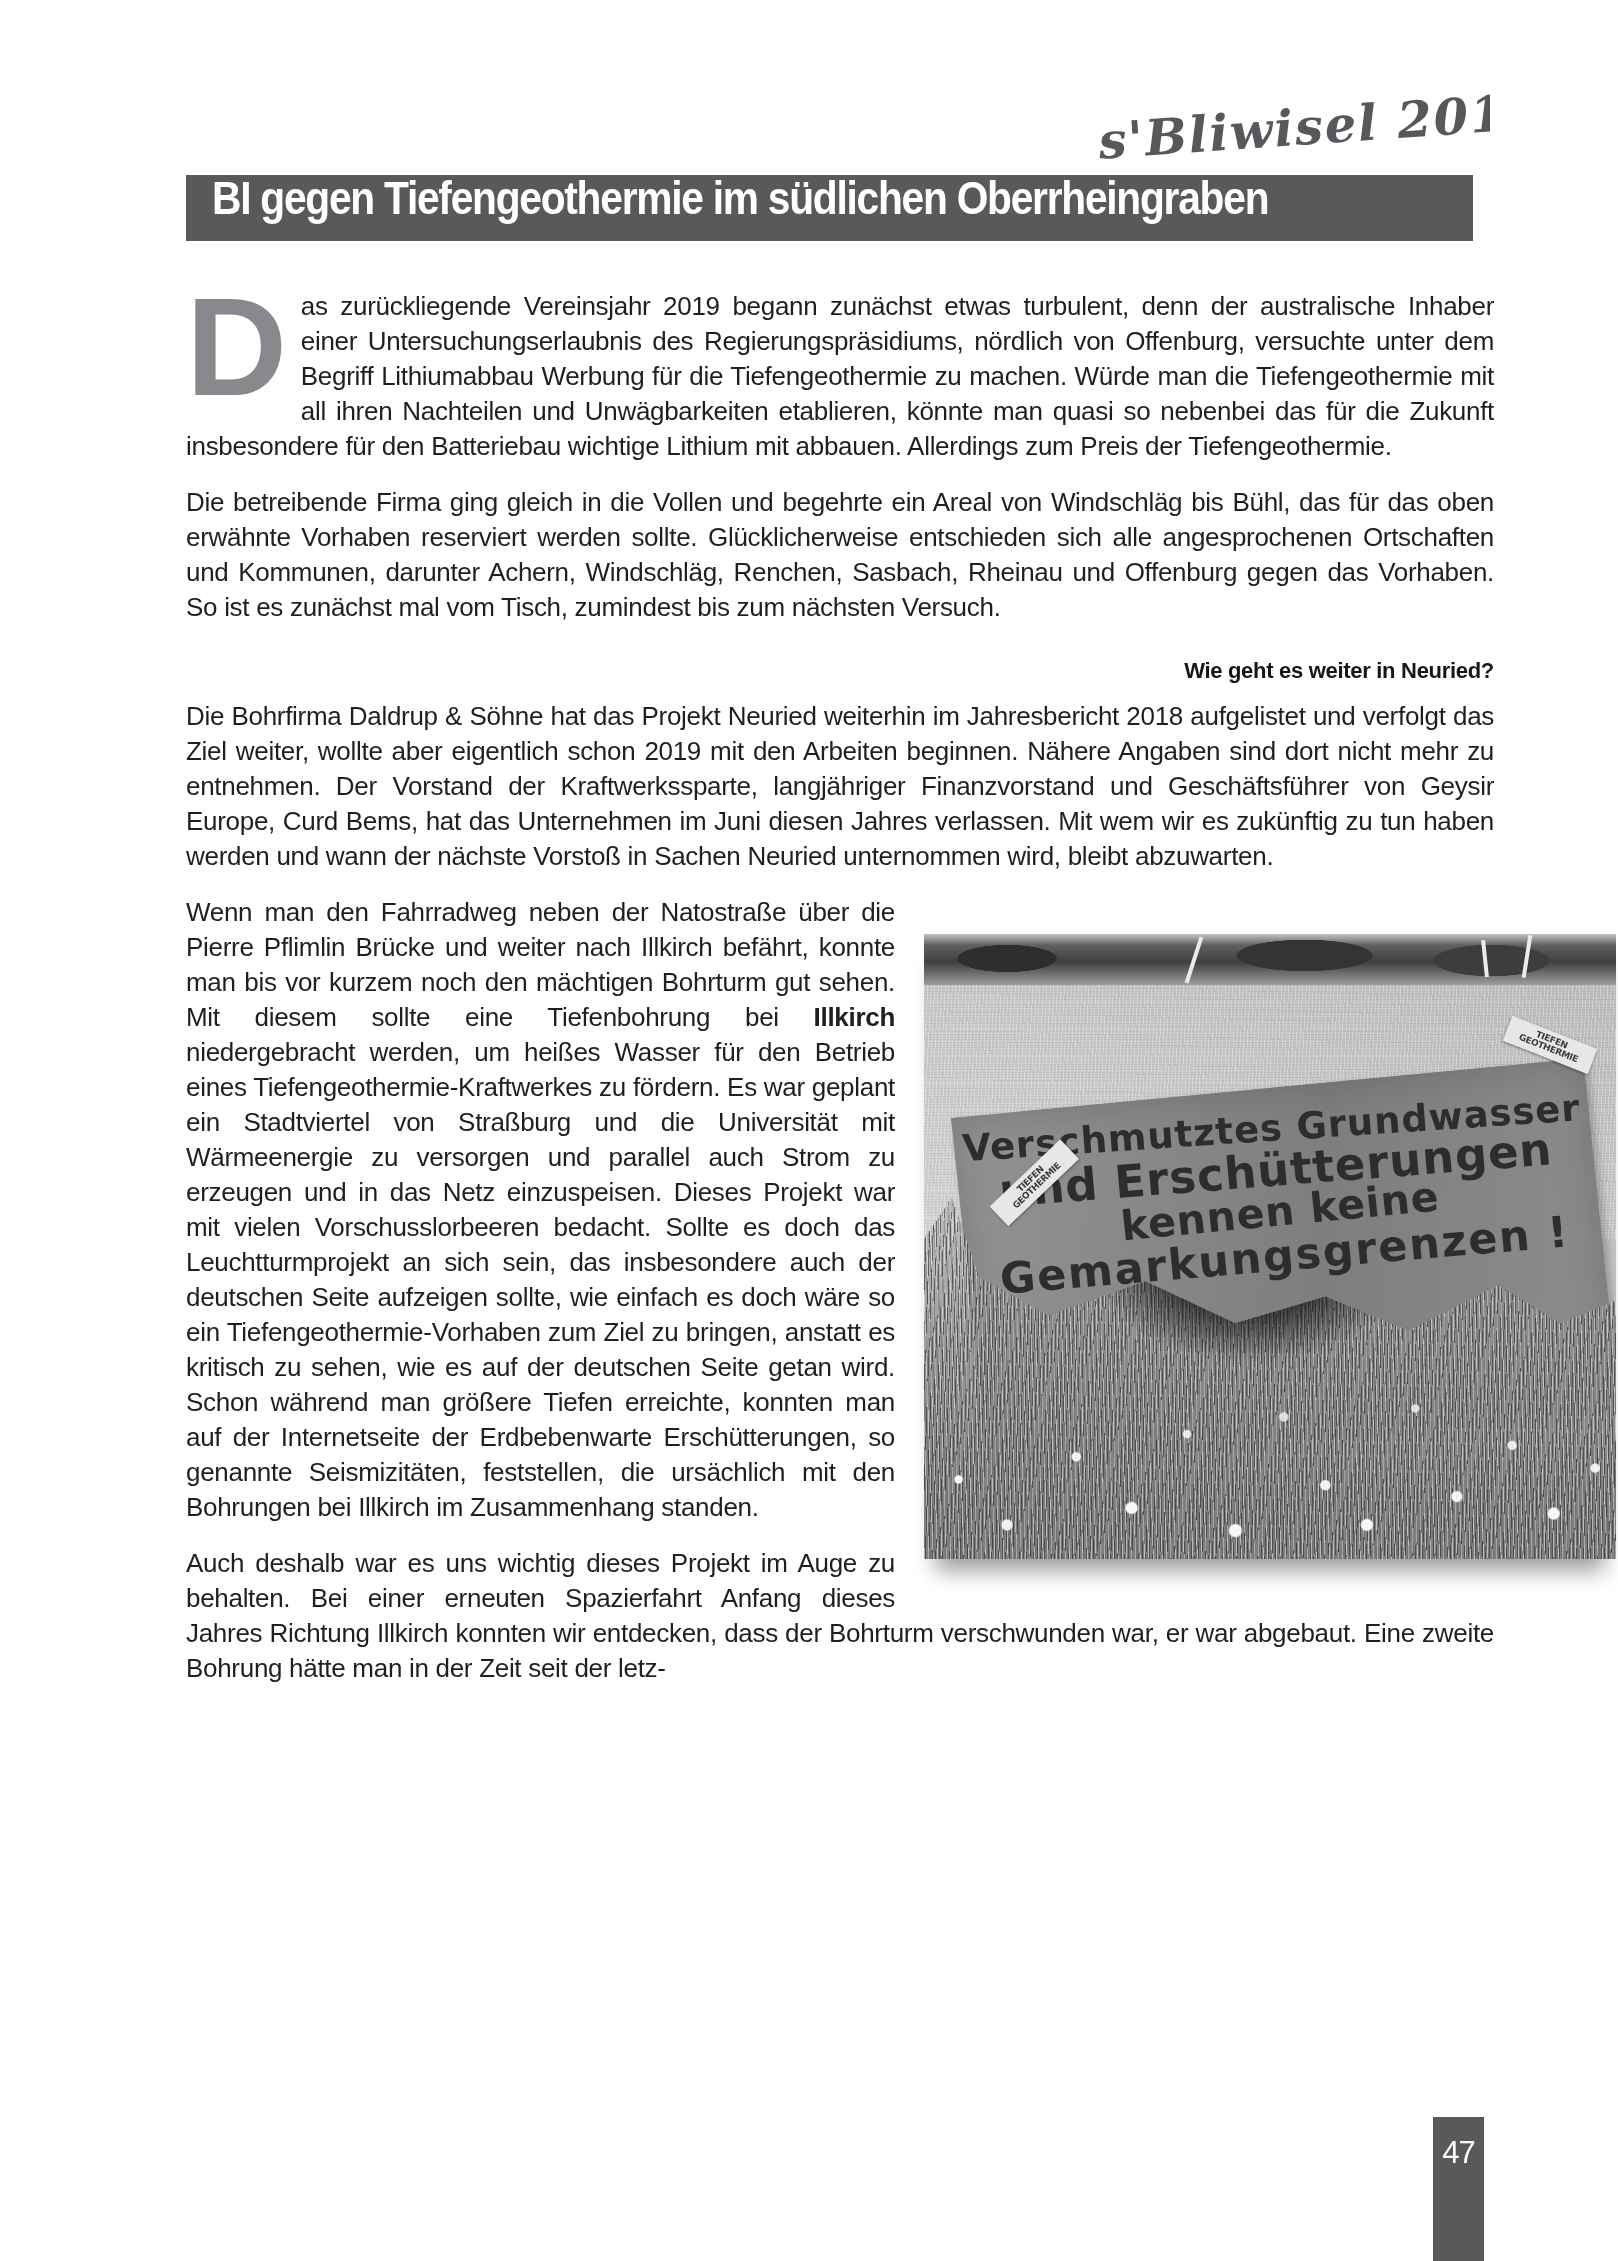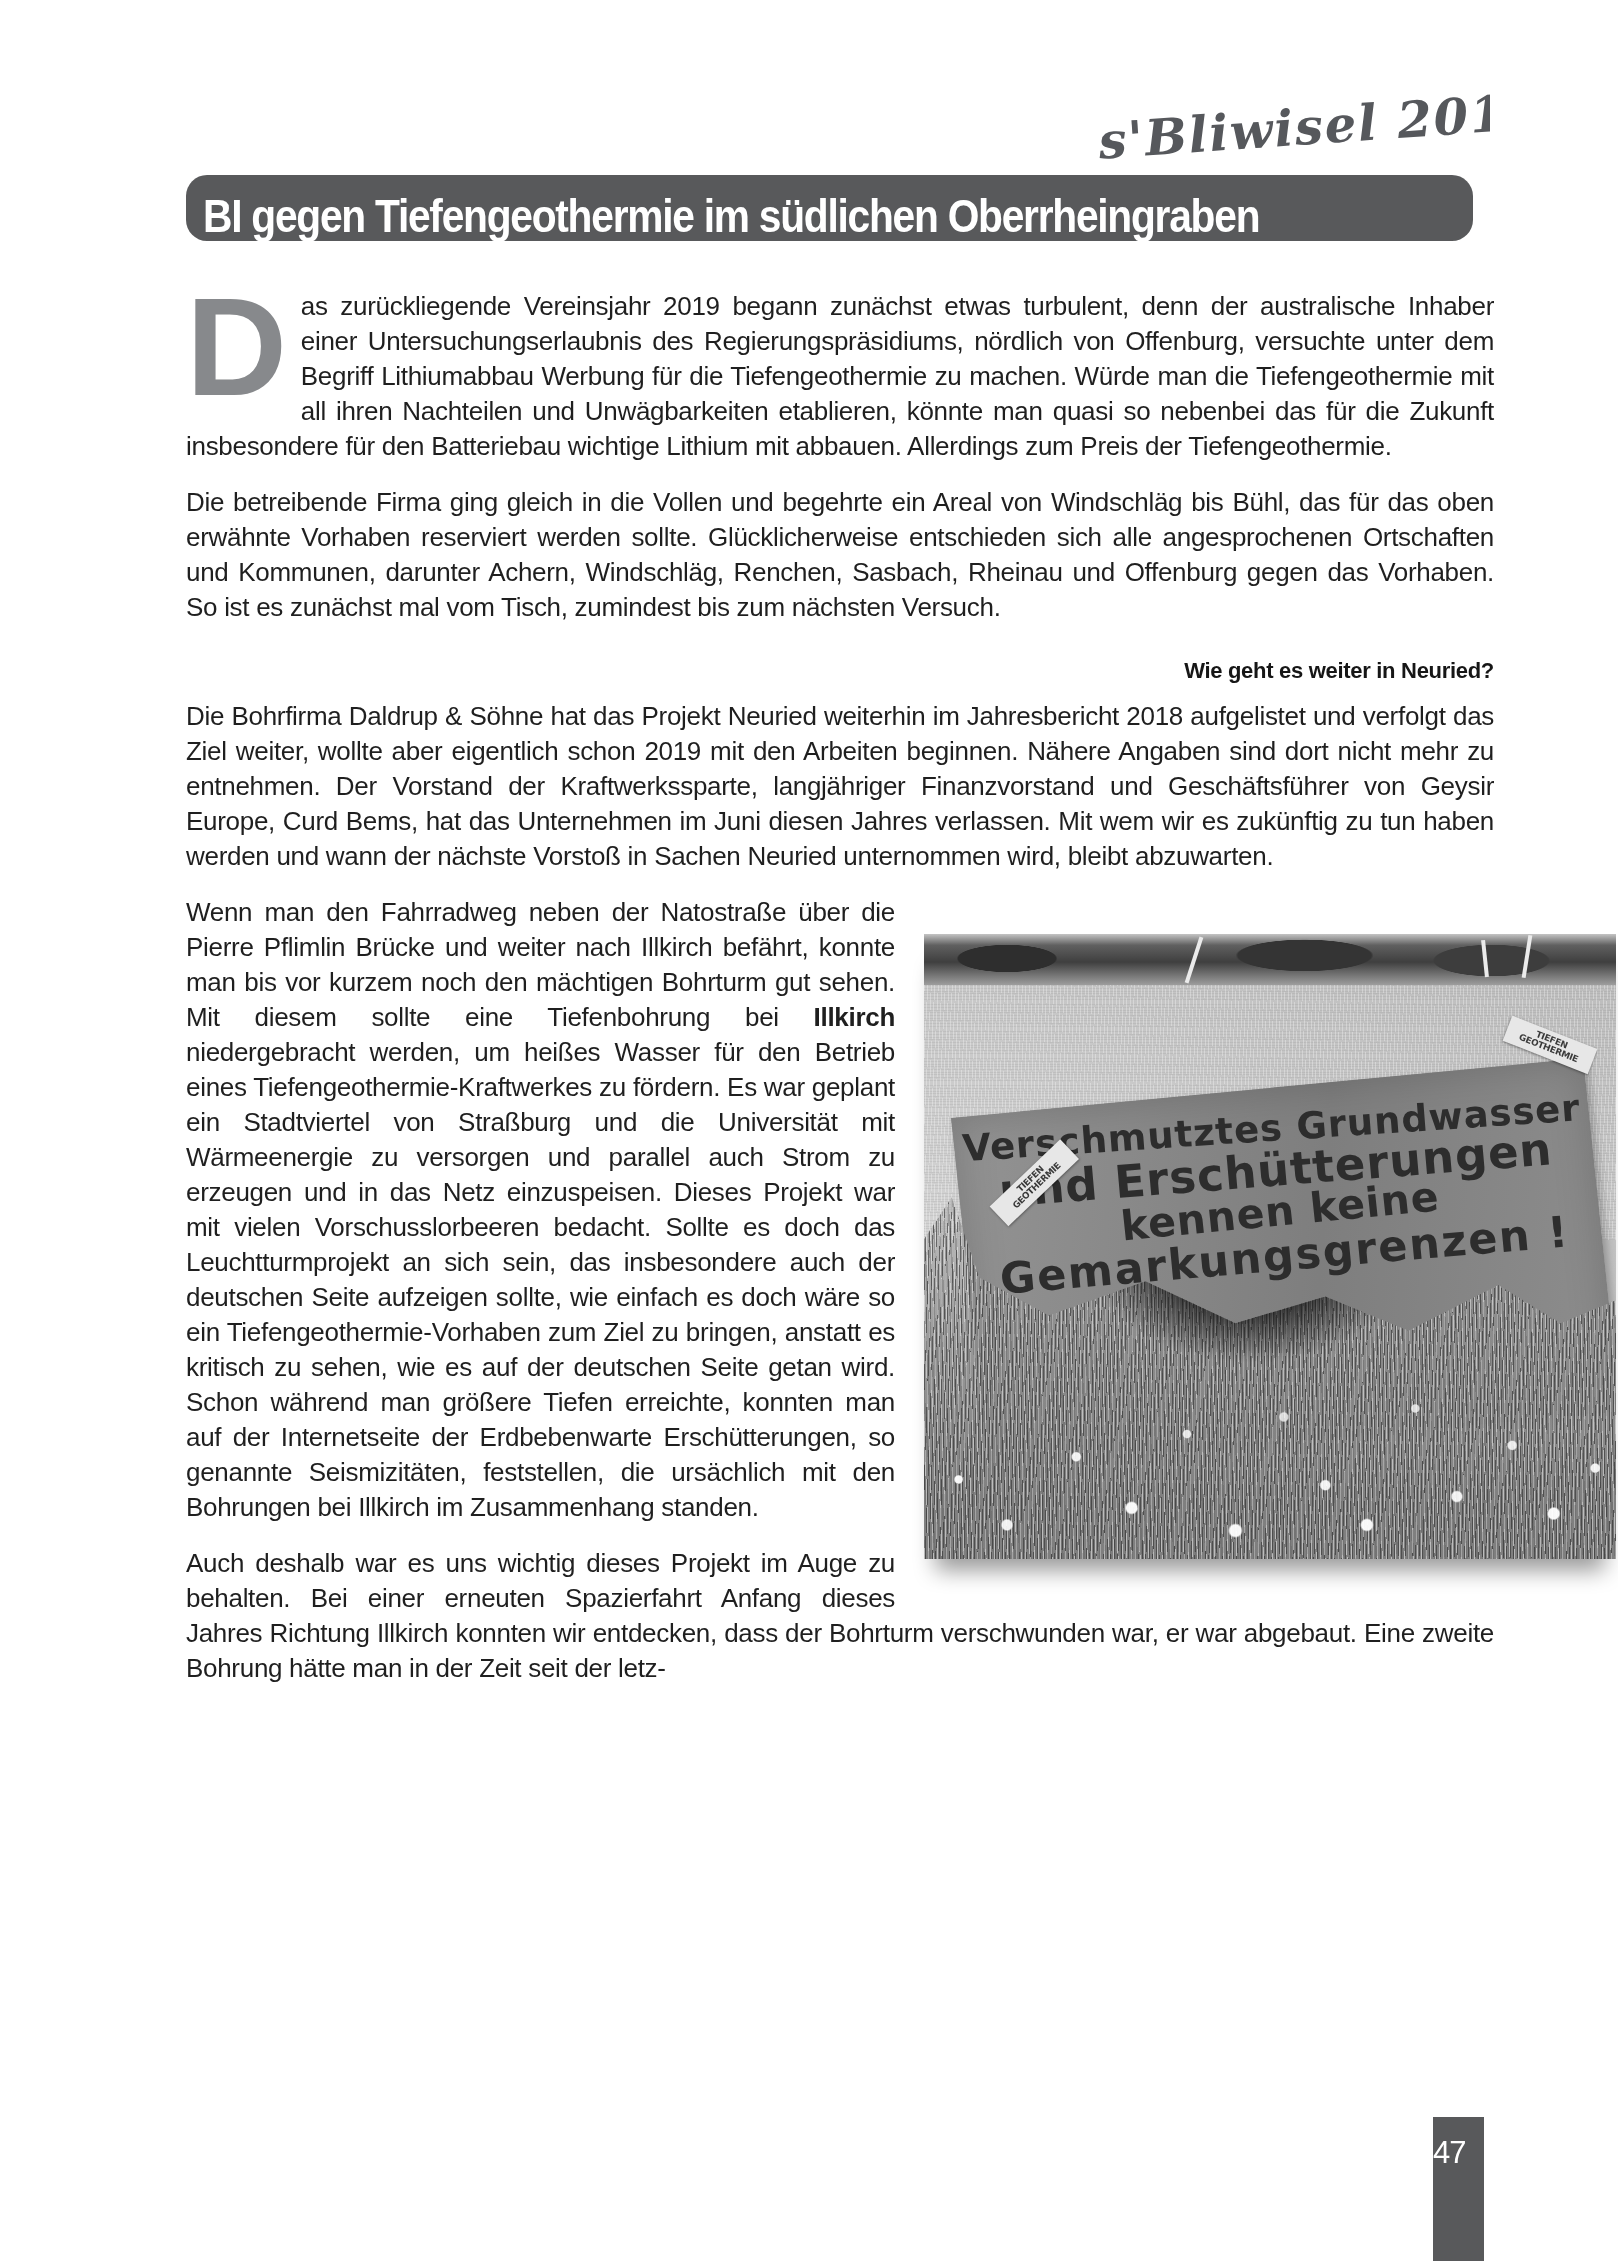--- a/index.html
+++ b/index.html
@@ -9,23 +9,22 @@
   }
   
   .logo{position:absolute;left:1091px;top:85px;width:399px;height:89px;}
   .logo text{
     font-family:"DejaVu Serif",serif;font-style:italic;font-weight:bold;
     fill:#56585c;letter-spacing:2px;
   }
   
   .titlebar{
     position:absolute;left:186px;top:175px;width:1287px;height:66px;
-    background:#58595b;display:flex;align-items:flex-end;box-sizing:border-box;padding-left:17px;
+    background:#58595b;display:flex;align-items:flex-start;box-sizing:border-box;padding-left:26px;
     overflow:hidden;
-    border-radius:21px;
   }
   .titlebar span{
     color:#ffffff;font-weight:700;font-size:42px;letter-spacing:-1.3px;white-space:nowrap;
     transform:scaleX(.97) scaleY(1.08);transform-origin:left center;
   }
   
   .article{
     position:absolute;left:186px;top:289px;width:1308px;
     font-size:26px;line-height:35px;text-align:justify;letter-spacing:-0.3px;
     hyphens:auto;-webkit-hyphens:auto;
@@ -107,21 +106,21 @@
       radial-gradient(11.5px 11.5px at 64% 88%, rgba(255,255,255,.95) 45%, rgba(0,0,0,0) 60%),
       radial-gradient(8px 8px at 71% 47%,  rgba(248,248,248,.8) 45%, rgba(0,0,0,0) 60%),
       radial-gradient(10.6px 10.6px at 77% 78%, rgba(255,255,255,.9) 45%, rgba(0,0,0,0) 60%),
       radial-gradient(8.9px 8.9px at 85% 60%, rgba(252,252,252,.85) 45%, rgba(0,0,0,0) 60%),
       radial-gradient(11.5px 11.5px at 91% 84%, rgba(255,255,255,.95) 45%, rgba(0,0,0,0) 60%),
       radial-gradient(8.9px 8.9px at 97% 68%, rgba(255,255,255,.9) 45%, rgba(0,0,0,0) 60%);
   }
   
   .pagenum{
     position:absolute;left:1433px;top:2117px;width:51px;height:145px;
-    background:#58595b;color:#ffffff;box-sizing:border-box;padding-top:17.7px;
+    background:#58595b;color:#ffffff;text-align:center;box-sizing:border-box;padding-top:17.7px;
     font-size:31px;font-weight:400;letter-spacing:-0.9px;
   }
 </style>
 </head>
 <body>
 
 <div class="page">
 
   <svg class="logo" viewBox="0 0 450 100">
     <text x="8" y="68" font-size="56" transform="rotate(-4 225 50)">s'Bliwisel 2019</text>

